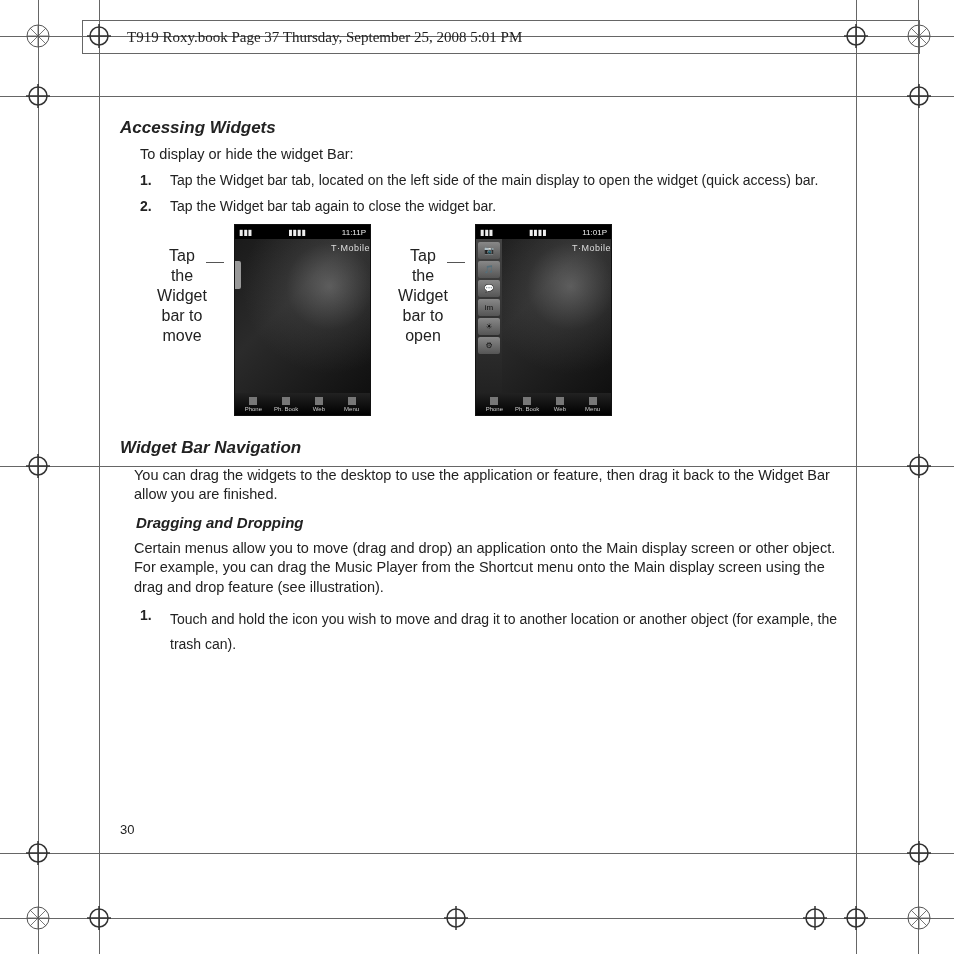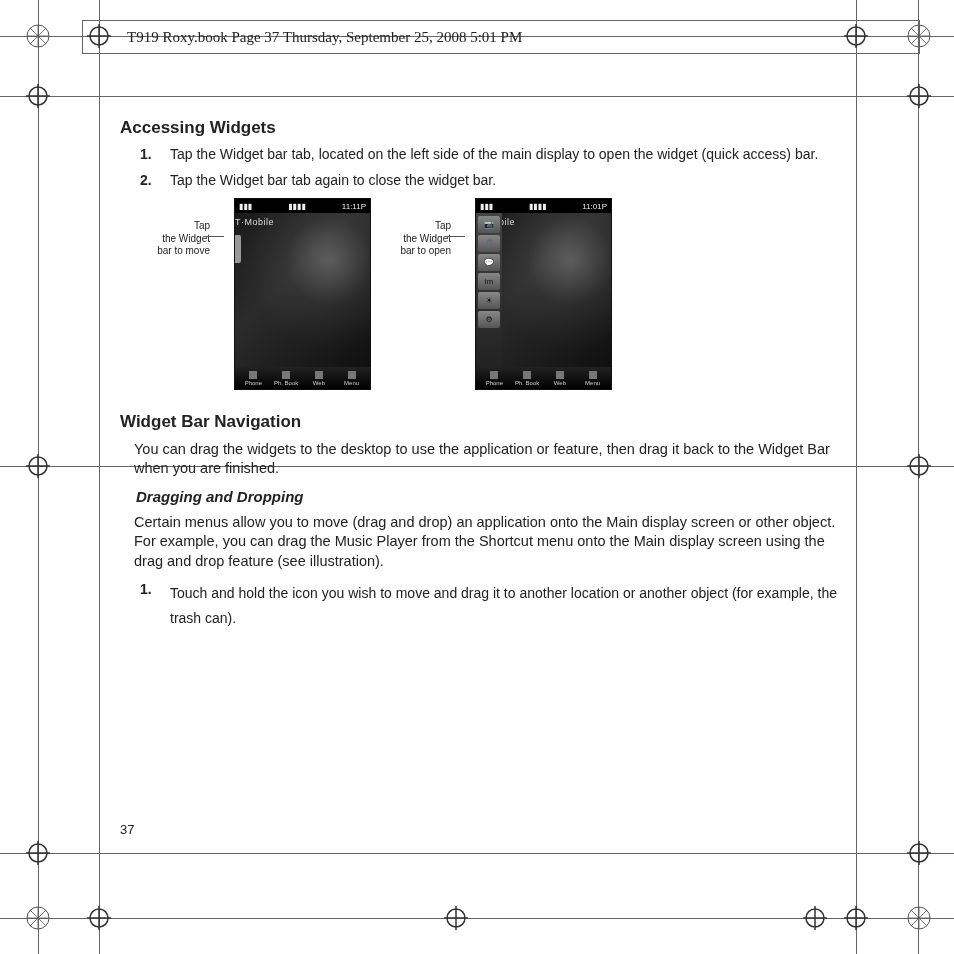--- a/index.html
+++ b/index.html
@@ -24,50 +24,50 @@
   .header-box {
     position:absolute; left:82px; top:20px; width:792px; height:32px;
     border:1px solid #666; display:flex; align-items:center;
     padding-left:44px; font-family: "Times New Roman", serif; font-size:15px;
   }
   .content {
     position:absolute; left:120px; top:112px; width:720px;
   }
   .h-sec {
     font-family: Arial, Helvetica, sans-serif;
-    font-weight: 800; font-size: 17px; margin: 6px 0 8px 0;
+    font-weight: 800; font-size: 17px; margin: 6px 0 8px 0; font-style: italic;
   }
   .intro { margin: 0 0 10px 20px; font-size:14.5px; }
   .list { margin:0 0 4px 20px; }
   .list .row { display:flex; margin-bottom:10px; }
   .list .num { font-weight:700; width:30px; flex:0 0 30px; }
   .list .txt { flex:1; }
   .figrow {
     display:flex; gap:24px; margin:10px 0 22px 34px; align-items:flex-start;
   }
   .figlabel {
-    font-size:10px; line-height:1.25; width:56px; text-align:right;
+    font-size:16px; line-height:1.25; width:56px; text-align:center;
     padding-top:22px; position:relative;
   }
   .figlabel .lead {
     position:absolute; right:-14px; top:38px; width:18px; height:1px; background:#555;
   }
   .phone {
     width:135px; height:190px; background:#2a2a2a; position:relative;
     border:1px solid #111;
     flex:0 0 135px;
   }
   .phone .status {
     position:absolute; left:0; right:0; top:0; height:14px;
     display:flex; justify-content:space-between; align-items:center;
     padding:0 4px; font-size:8px; color:#eee; background:#000;
     font-family: Arial, sans-serif;
   }
   .phone .carrier {
-    position:absolute; left:0; right:0; top:18px; text-align:left;
+    position:absolute; left:0; right:0; top:18px; text-align:right;
     color:#ddd; font-size:9px; font-family: Arial, sans-serif; letter-spacing:0.5px;
   }
   .phone .wall {
     position:absolute; left:0; right:0; top:14px; bottom:18px;
     background:
      radial-gradient(circle at 70% 30%, rgba(255,255,255,0.25) 0%, rgba(120,120,120,0.15) 30%, rgba(0,0,0,0) 60%),
      linear-gradient(135deg, #1a1a1a, #2b2b2b 40%, #0f0f0f);
     overflow:hidden;
   }
   .phone .dock {
@@ -214,20 +214,21 @@
     </svg>
 </div>
 
 <div class="header-box">
   <span>T919 Roxy.book  Page 37  Thursday, September 25, 2008  5:01 PM</span>
 </div>
 
 <div class="content">
 
   <div class="h-sec">Accessing Widgets</div>
+  <div class="intro">To display or hide the widget Bar:</div>
   <div class="list">
     <div class="row">
       <div class="num">1.</div>
       <div class="txt">Tap the Widget bar tab, located on the left side of the main display to open the widget (quick access) bar.</div>
     </div>
     <div class="row">
       <div class="num">2.</div>
       <div class="txt">Tap the Widget bar tab again to close the widget bar.</div>
     </div>
   </div>
@@ -283,25 +284,25 @@
       <div class="dock">
         <div class="dockitem"><div class="ic"></div><span>Phone</span></div>
         <div class="dockitem"><div class="ic"></div><span>Ph. Book</span></div>
         <div class="dockitem"><div class="ic"></div><span>Web</span></div>
         <div class="dockitem"><div class="ic"></div><span>Menu</span></div>
       </div>
     </div>
   </div>
 
   <div class="h-sec">Widget Bar Navigation</div>
-  <div class="para">You can drag the widgets to the desktop to use the application or feature, then drag it back to the Widget Bar when you are finished.</div>
+  <div class="para">You can drag the widgets to the desktop to use the application or feature, then drag it back to the Widget Bar allow you are finished.</div>
   <div class="sub-h" style="margin-left:16px">Dragging and Dropping</div>
   <div class="para">Certain menus allow you to move (drag and drop) an application onto the Main display screen or other object. For example, you can drag the Music Player from the Shortcut menu onto the Main display screen using the drag and drop feature (see illustration).</div>
   <div class="list">
     <div class="row">
       <div class="num">1.</div>
       <div class="txt" style="line-height:1.8">Touch and hold the icon you wish to move and drag it to another location or another object (for example, the trash can).</div>
     </div>
   </div>
 
 </div>
 
-<div class="pagenum">37</div>
+<div class="pagenum">30</div>
 
 </body></html>

